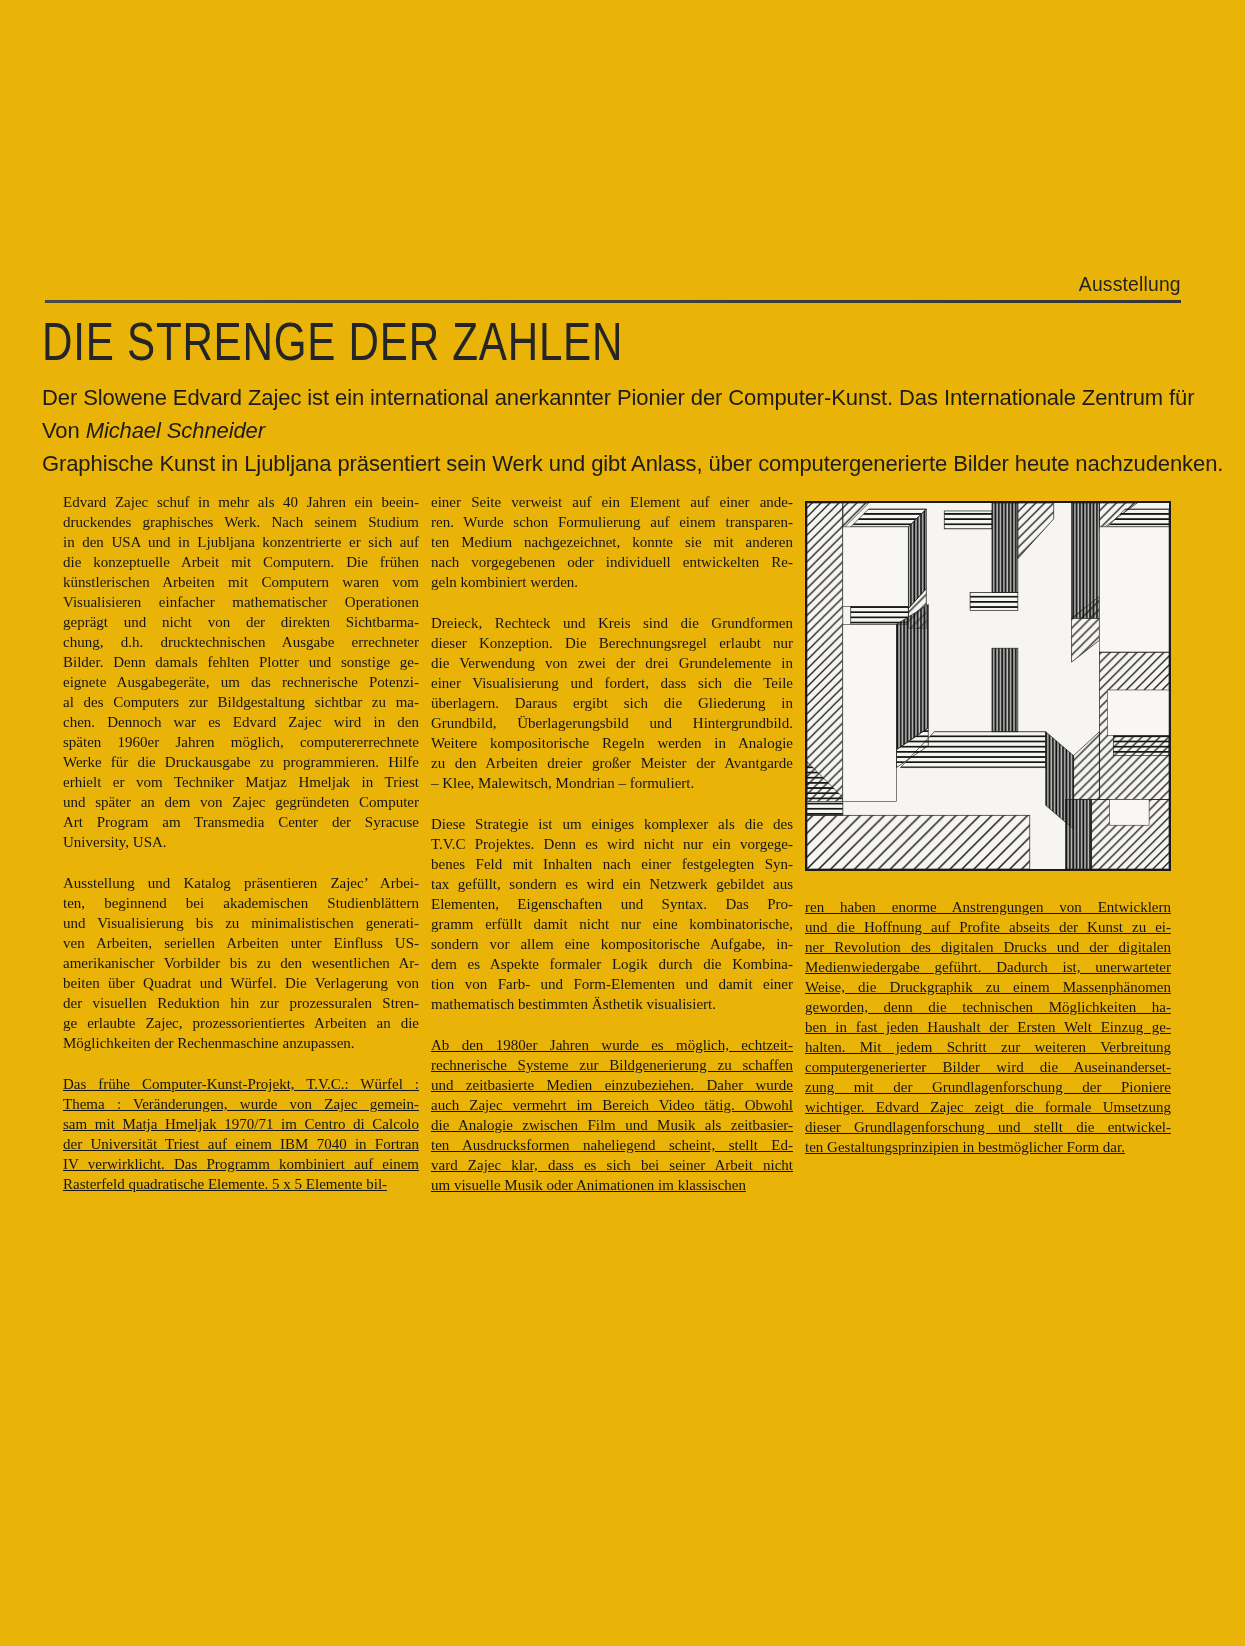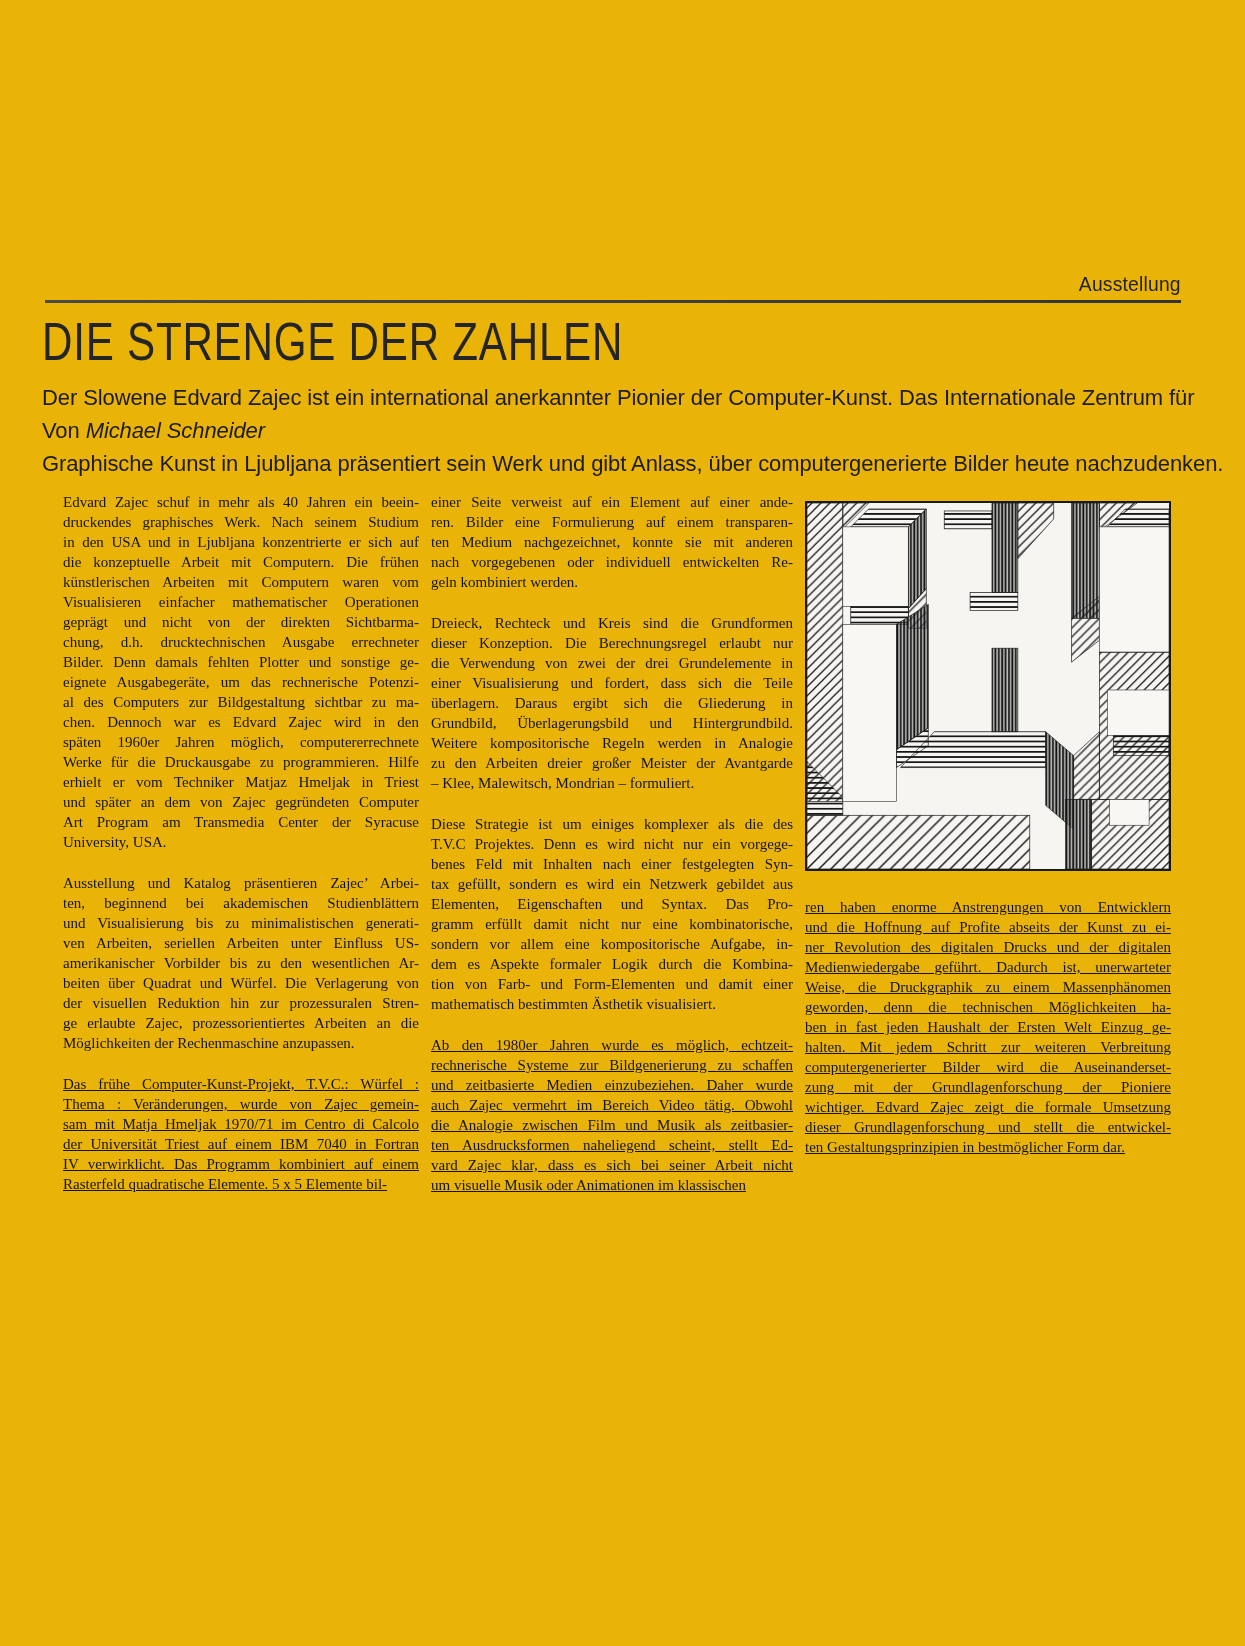--- a/index.html
+++ b/index.html
@@ -119,21 +119,21 @@
           <div class="tline">sam mit Matja Hmeljak 1970/71 im Centro di Calcolo</div>
           <div class="tline">der Universität Triest auf einem IBM 7040 in Fortran</div>
           <div class="tline">IV verwirklicht. Das Programm kombiniert auf einem</div>
           <div class="tline">Rasterfeld quadratische Elemente. 5 x 5 Elemente bil-</div>
         </div>
       </section>
 
     <section class="col2 bodytext">
         <div class="para">
           <div class="tline">einer Seite verweist auf ein Element auf einer ande-</div>
-          <div class="tline">ren. Bilder eine Formulierung auf einem transparen-</div>
+          <div class="tline">ren. Wurde schon Formulierung auf einem transparen-</div>
           <div class="tline">ten Medium nachgezeichnet, konnte sie mit anderen</div>
           <div class="tline">nach vorgegebenen oder individuell entwickelten Re-</div>
           <div class="tline">geln kombiniert werden.</div>
         </div>
         <div class="para">
           <div class="tline">Dreieck, Rechteck und Kreis sind die Grundformen</div>
           <div class="tline">dieser Konzeption. Die Berechnungsregel erlaubt nur</div>
           <div class="tline">die Verwendung von zwei der drei Grundelemente in</div>
           <div class="tline">einer Visualisierung und fordert, dass sich die Teile</div>
           <div class="tline">überlagern. Daraus ergibt sich die Gliederung in</div>

